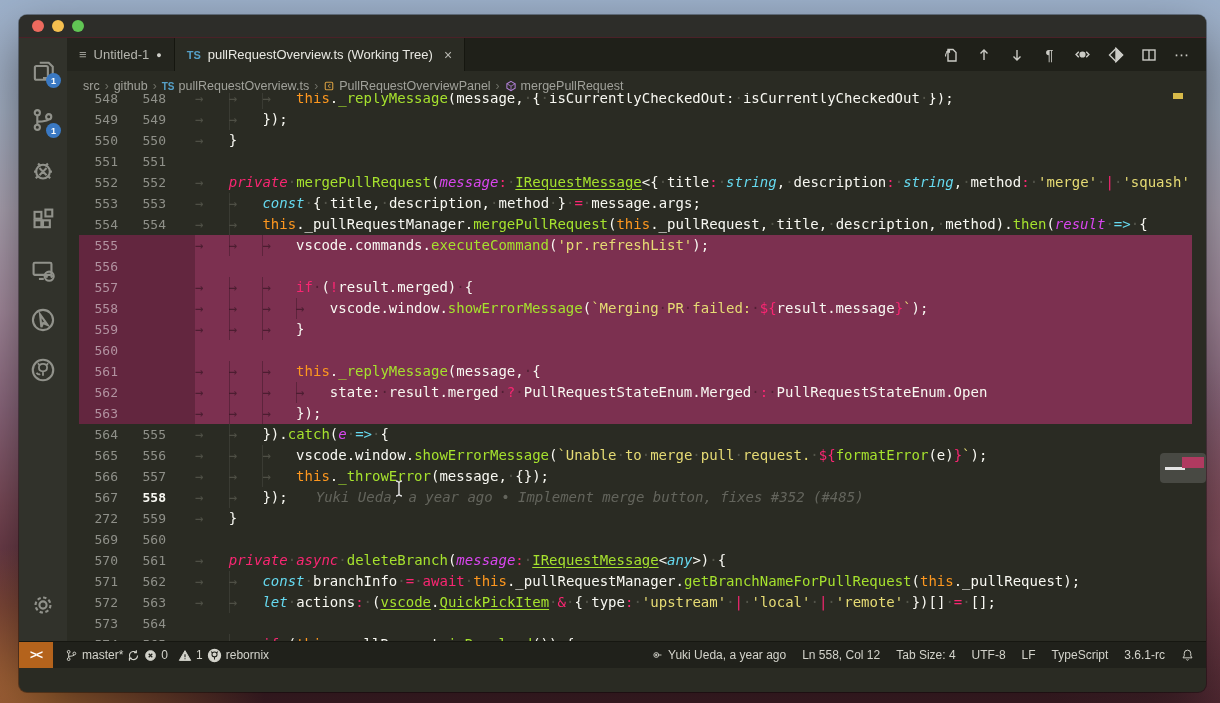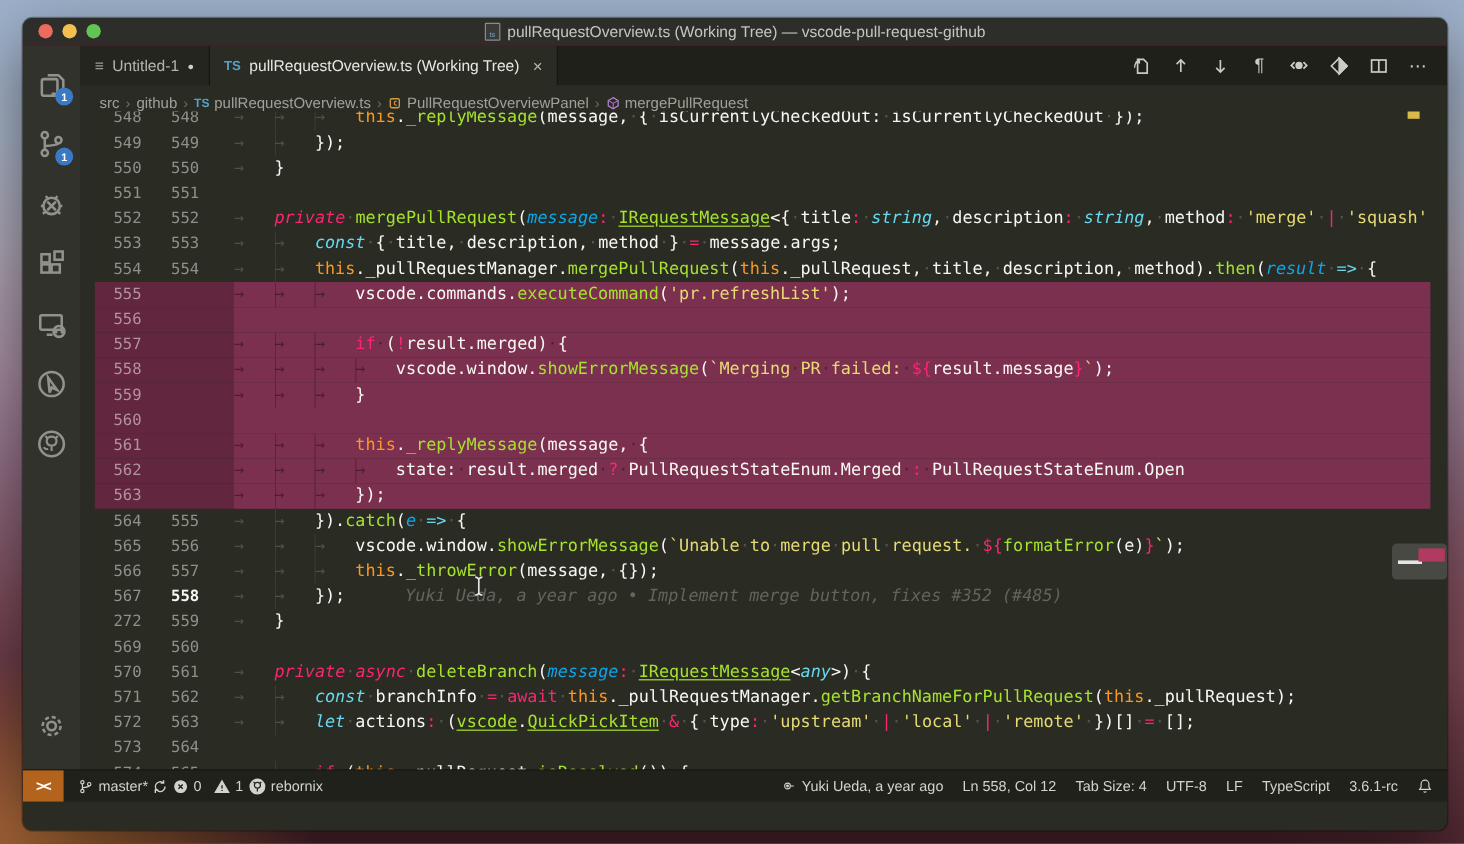--- a/index.html
+++ b/index.html
@@ -71,24 +71,24 @@
   .row.removed .ind{color:rgba(0,0,0,.38);}
   .row.removed .ind.guided{box-shadow:inset 1px 0 0 rgba(0,0,0,.25);}
   .ws{color:#53544a;}
   .row.removed .ws{color:rgba(0,0,0,.34);}
   .tk.pl{color:#f8f8f2}.tk.kw{color:#f92672}
   .tk.kwi{color:#f92672;font-style:italic}
   .tk.ty{color:#66d9ef;font-style:italic}
   .tk.cy{color:#66d9ef}
   .tk.fn{color:#a6e22e}
   .tk.un{color:#a6e22e;text-decoration:underline;text-underline-offset:2px;}
-  .tk.pr{color:#0ea5e9;font-style:italic}
+  .tk.pr{color:#d946ef;font-style:italic}
   .tk.th{color:#fd971f}
   .tk.st{color:#e6db74}
-  .ghost{color:#63645c;margin-left:50px;font-style:italic;}
+  .ghost{color:#63645c;margin-left:28px;font-style:italic;}
   
   .ovr-yellow{position:absolute;top:-4px;right:23px;width:10px;height:10px;background:#d7ba49;}
   .scrollwidget{position:absolute;right:0;top:360px;width:46px;height:30px;border-radius:4px;
     background:rgba(130,130,130,.35);}
   .scrollwidget .dash{position:absolute;left:5px;top:14px;width:20px;height:3px;background:#e4e4e4;}
   .scrollwidget .pink{position:absolute;left:22px;top:4px;width:22px;height:11px;background:#b03a60;}
   .ibeam{position:absolute;left:326px;top:386px;}
   
   .statusbar{height:26px;background:#20211b;border-top:1px solid #161711;display:flex;align-items:center;
     font-size:12px;color:#d3d3cb;}
@@ -102,26 +102,20 @@
 </head>
 <body>
 
 <div class="window">
 
   <div class="titlebar">
     <div class="lights">
       <span class="light red"></span>
       <span class="light yellow"></span>
       <span class="light green"></span>
-    </div>
-    <div class="titletext">
-      <span class="mini-file">
-          <span>ts</span>
-        </span>
-      <span>pullRequestOverview.ts (Working Tree) — vscode-pull-request-github</span>
     </div>
   </div>
 
   <div class="mainrow">
 
     <div class="activitybar">
       <div class="act">
         <svg width="26" height="26" viewBox="0 0 16 16">
             <path d="M6 3.5h5.5l2.5 2.5v7H8"></path>
             <rect x="3" y="5.5" width="8" height="8.5" rx="1"></rect>

